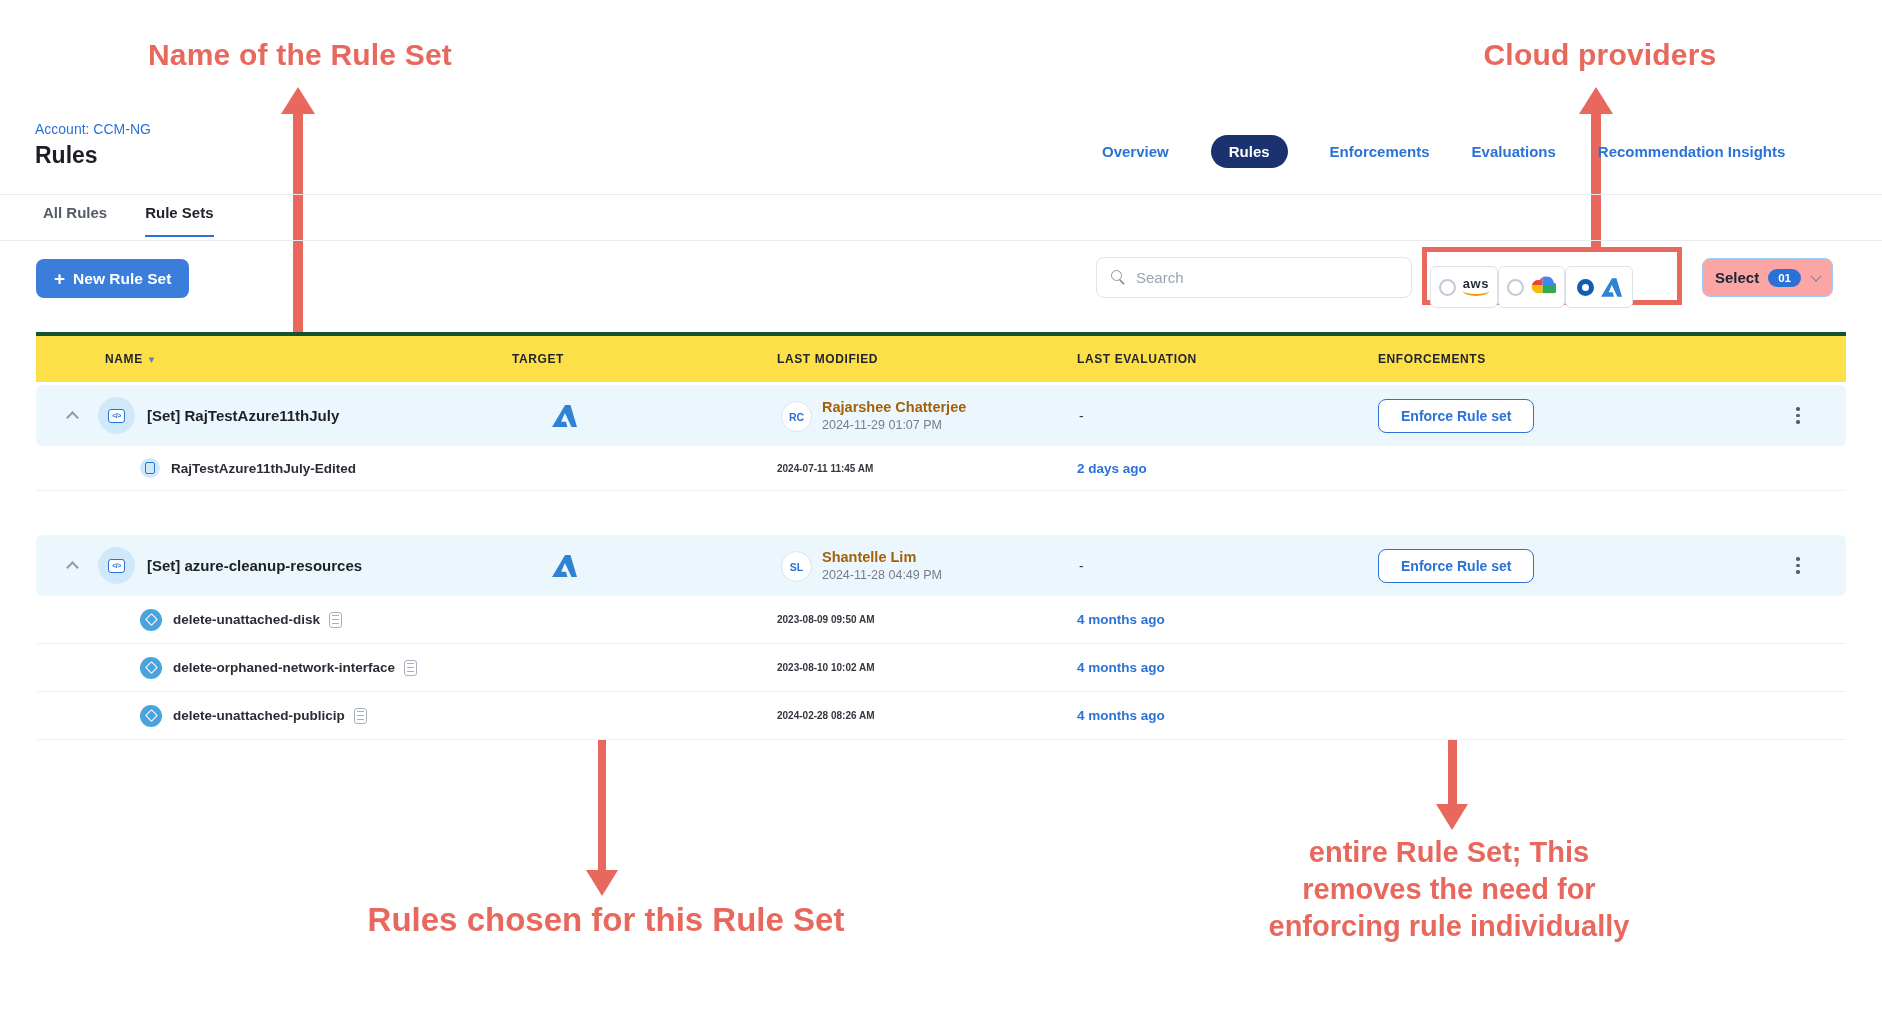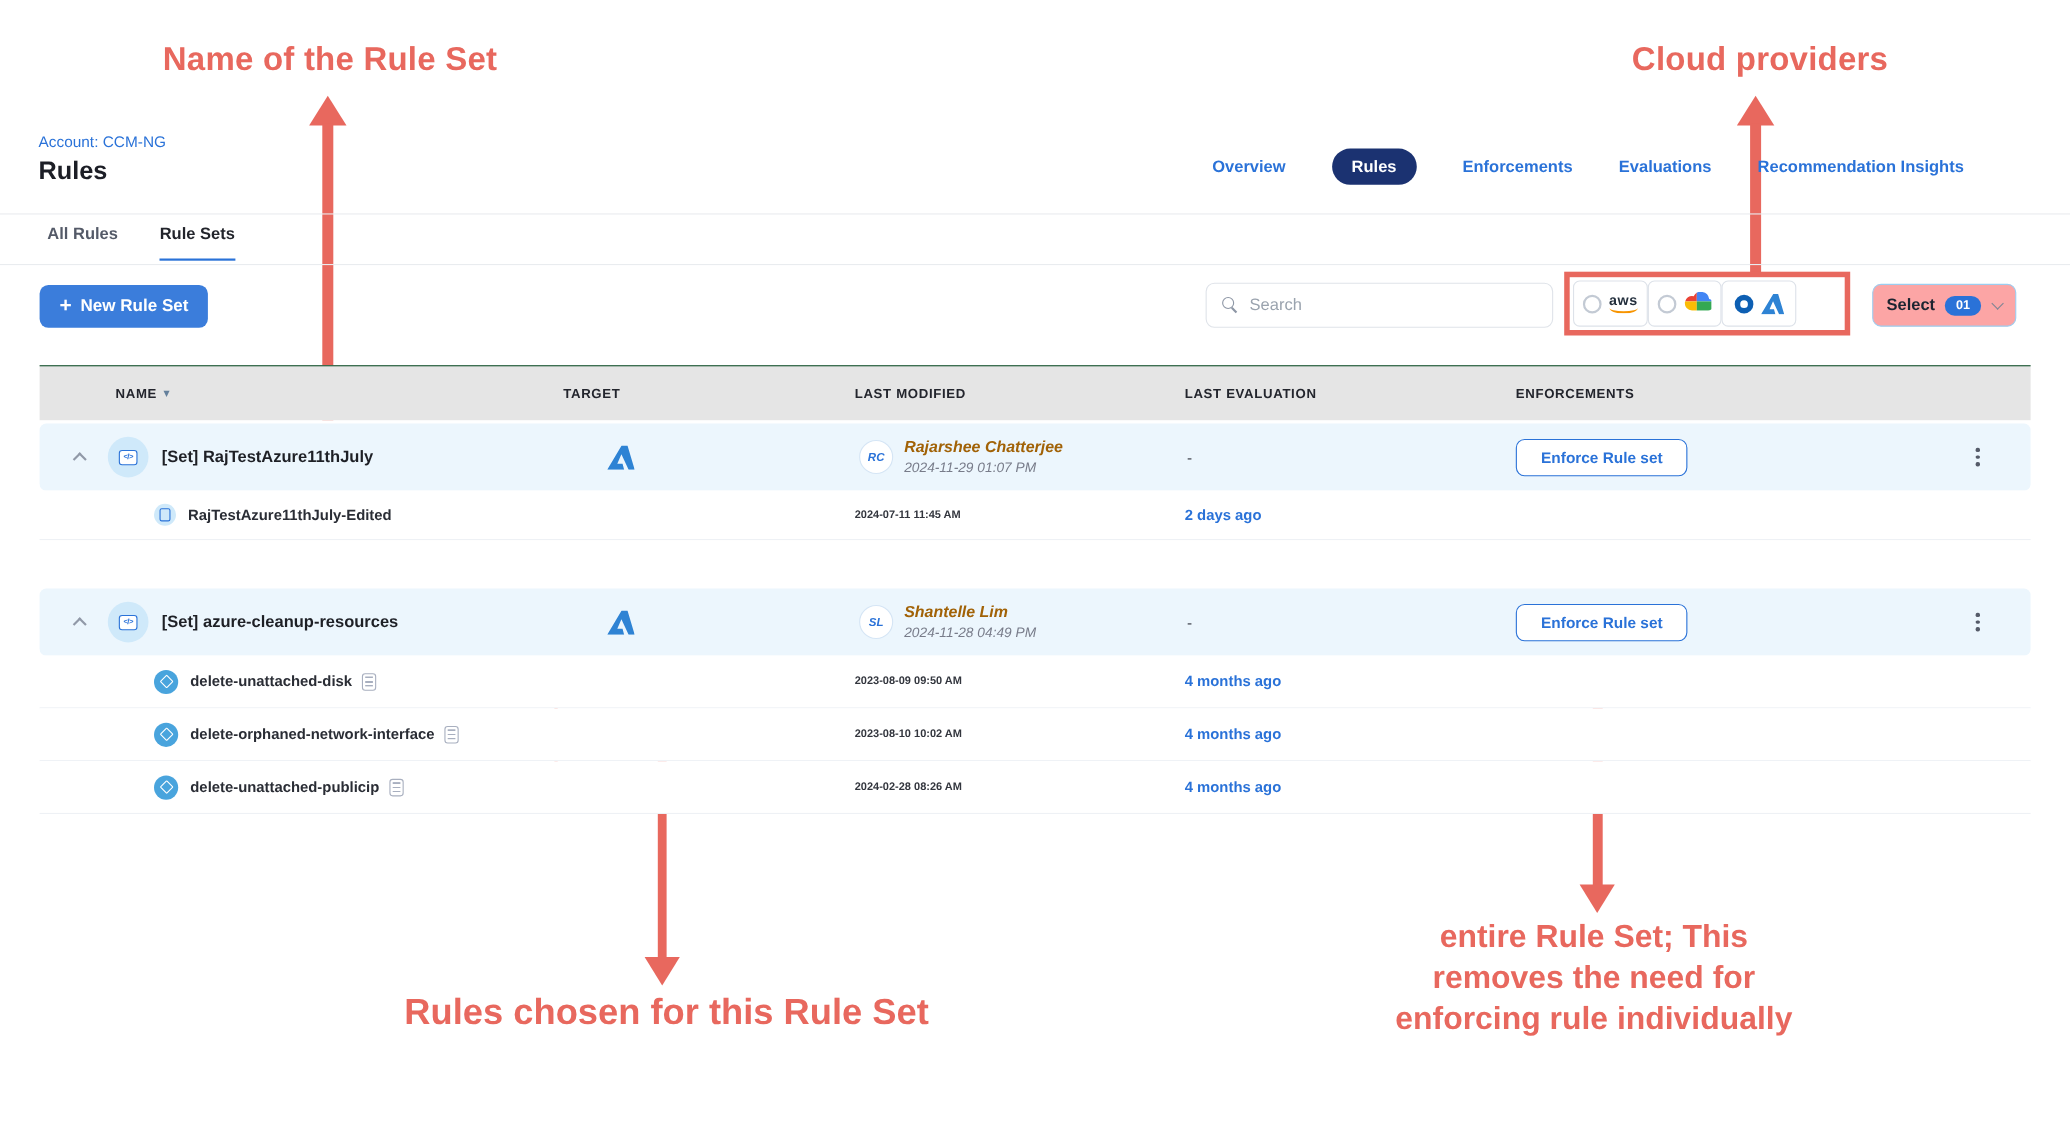--- a/index.html
+++ b/index.html
@@ -43,52 +43,52 @@
     background:var(--btn-blue);color:#fff;font-size:15.5px;font-weight:700;
     padding:0 18px;border-radius:8px;cursor:pointer;}
   .plus-icon::before{content:"+";font-size:19px;font-weight:700;}
   .search-box{left:1096px;top:257px;width:316px;height:41px;border:1px solid #dfe3e9;border-radius:8px;
     background:#fff;display:flex;align-items:center;padding-left:14px;gap:10px;}
   .search-icon{width:15px;height:15px;position:relative;flex:none;}
   .search-icon::before{content:"";position:absolute;width:9px;height:9px;border:1.8px solid #8d96a5;border-radius:50%;left:0;top:0;}
   .search-icon::after{content:"";position:absolute;width:6px;height:1.8px;background:#8d96a5;transform:rotate(45deg);left:8px;top:11px;}
   .search-box input{border:none;outline:none;font-size:15px;color:#333;width:250px;font-family:inherit;}
   .search-box input::placeholder{color:#9aa3ae;}
-  .provider-toggles{position:absolute;left:1427px;top:252px;width:209px;height:48px;display:flex;align-items:center;justify-content:space-between;padding:0 3px;}
+  .provider-toggles{position:absolute;left:1427px;top:263px;width:209px;height:48px;display:flex;align-items:center;justify-content:space-between;padding:0 3px;}
   .ptoggle{width:76px;height:42px;background:#fff;border:1px solid #dde2e9;border-radius:6px;
     display:flex;align-items:center;justify-content:center;gap:7px;cursor:pointer;}
   .radio{width:17px;height:17px;border-radius:50%;border:2px solid #c3cad4;background:#fff;flex:none;}
   .radio-checked{border:5.5px solid #0d5fb3;}
   .aws-wrap{display:flex;flex-direction:column;align-items:center;}
   .aws-text{font-size:13px;font-weight:700;color:#232f3d;letter-spacing:.5px;line-height:12px;}
   .aws-smile{width:26px;height:6px;border-bottom:2.2px solid #f79400;border-radius:0 0 60% 60%/0 0 100% 100%;}
   .select-btn{left:1702px;top:258px;width:131px;height:39px;background:#fca5a5;border:1.5px solid #9ccdf0;
     border-radius:8px;display:flex;align-items:center;padding:0 12px;gap:9px;cursor:pointer;}
   .select-label{font-size:15px;font-weight:600;color:#1c2430;}
   .count-pill{background:var(--blue);color:#fff;font-size:11.5px;font-weight:700;padding:3px 10px;border-radius:10px;}
   .caret-down{width:8px;height:8px;border-right:1.8px solid #7b8494;border-bottom:1.8px solid #7b8494;transform:rotate(45deg);margin-left:auto;margin-top:-4px;}
 
   
   .table{left:36px;top:332px;width:1810px;}
   .trow{display:grid;grid-template-columns:476px 265px 300px 301px 372px 1fr;align-items:center;}
-  .thead{height:50px;background:#e5e5e5;border-top:1px solid #14532d;}
+  .thead{height:50px;background:#fde047;border-top:4px solid #14532d;}
   .th{font-size:12px;font-weight:700;letter-spacing:.6px;color:#23252d;}
   .th-name{padding-left:69px;display:flex;align-items:center;gap:6px;}
   .sort-caret{font-size:11px;color:#64809c;}
   .group-row{height:61px;background:var(--row-blue);border-radius:6px;margin-top:3px;}
   .gap-lg{margin-top:44px;}
   .name-cell{display:flex;align-items:center;}
   .chev-btn{margin-left:27px;width:18px;height:18px;display:flex;justify-content:center;cursor:pointer;}
   .chev-up{width:9px;height:9px;border-right:2px solid #9199a8;border-bottom:2px solid #9199a8;transform:rotate(-135deg);margin-top:6px;}
   .set-icon{margin-left:17px;width:37px;height:37px;border-radius:50%;background:#cfe9fa;display:flex;align-items:center;justify-content:center;flex:none;}
   .set-glyph{width:17px;height:14px;border:1.6px solid var(--blue);border-radius:3px;background:#fff;display:flex;align-items:center;justify-content:center;}
   .set-glyph::after{content:"</>";font-size:7px;font-weight:700;color:var(--blue);letter-spacing:-.5px;}
   .group-name{margin-left:12px;font-size:15px;font-weight:700;color:#1e2026;}
   .target-cell{padding-left:40px;display:flex;align-items:center;}
-  .mod-cell{display:flex;align-items:center;gap:10px;padding-left:4px;font-style:italic;}
+  .mod-cell{display:flex;align-items:flex-end;gap:10px;padding-left:4px;}
   .avatar{width:31px;height:31px;border-radius:50%;border:1.5px solid #d5e5f5;background:#fff;color:var(--blue);
     font-size:10.5px;font-weight:700;display:flex;align-items:center;justify-content:center;flex:none;}
   .mod-name{font-size:14.5px;font-weight:700;color:#a16207;}
   .mod-date{font-size:12.5px;color:#787c8a;margin-top:3px;}
   .eval-cell{font-size:14px;color:#3a3d46;padding-left:2px;}
   .btn-enforce{justify-self:start;background:#fff;border:1.6px solid var(--blue);color:var(--blue);
     font-size:14px;font-weight:700;padding:8px 22px;border-radius:8px;cursor:pointer;font-family:inherit;}
   .kebab{justify-self:center;display:flex;flex-direction:column;gap:3px;cursor:pointer;padding:4px;}
   .kebab span{width:3.5px;height:3.5px;border-radius:50%;background:#555b69;}
   .sub-row{background:#fff;border-bottom:1px solid #eef1f5;cursor:pointer;}

